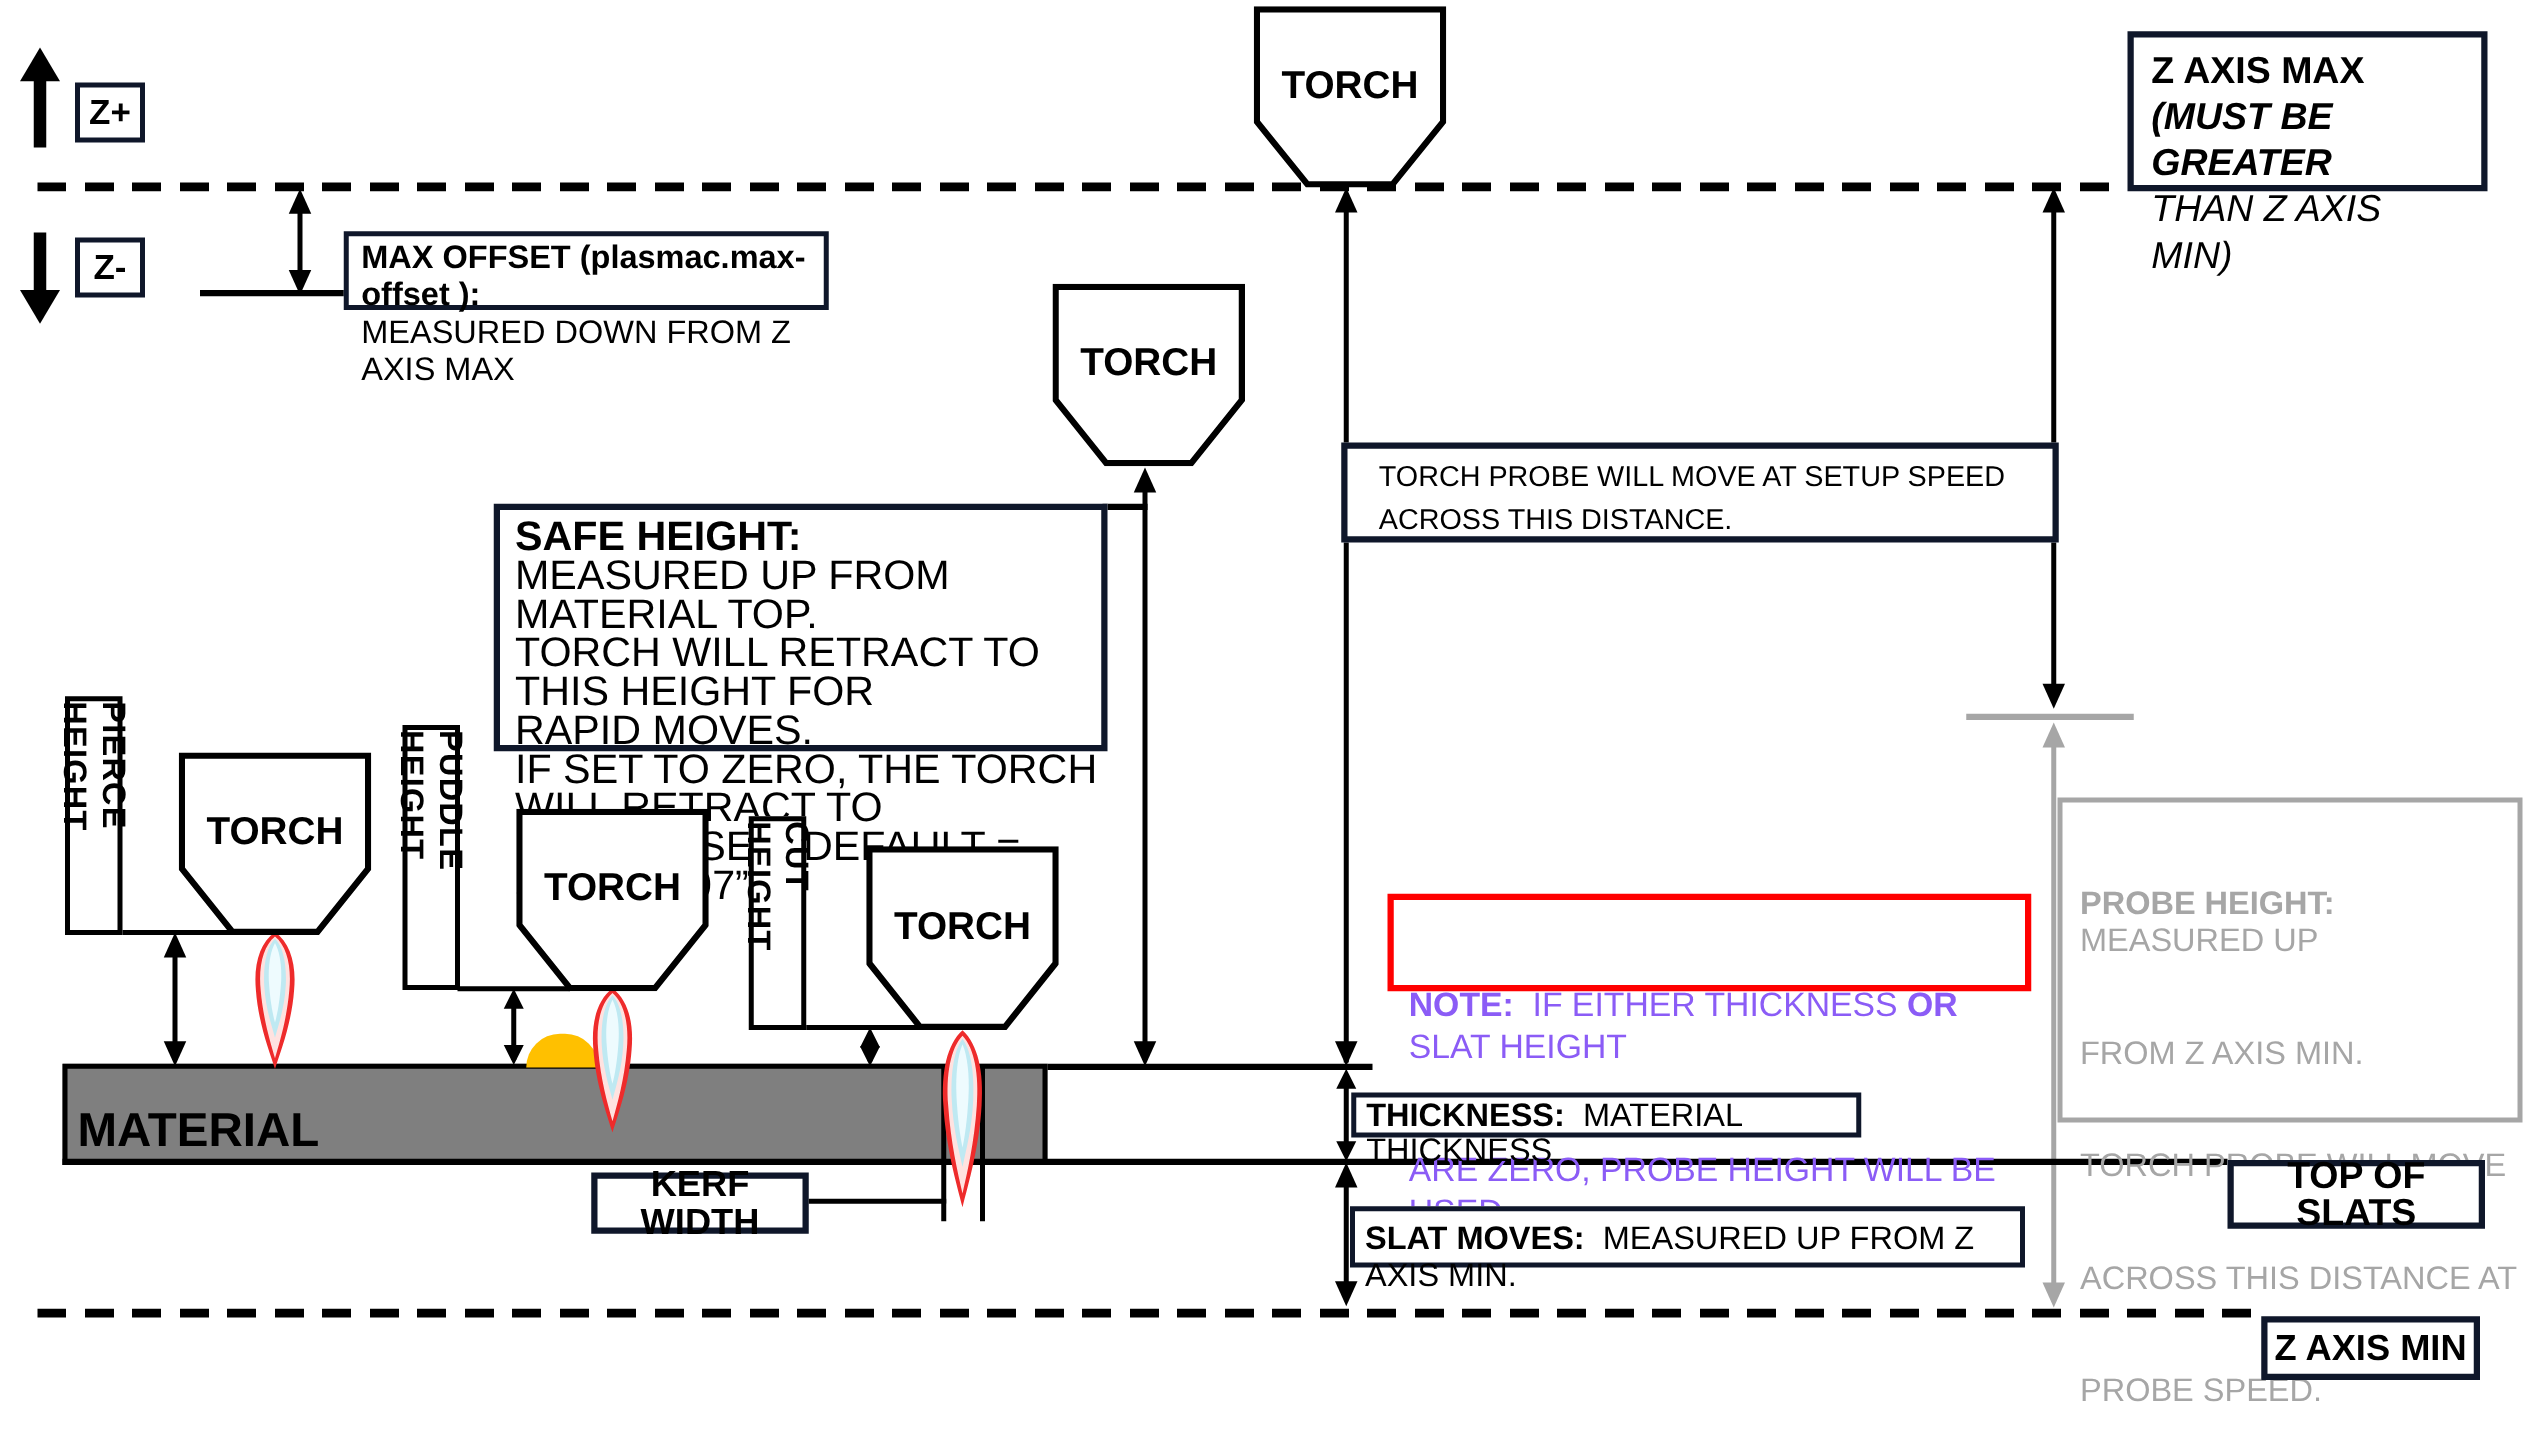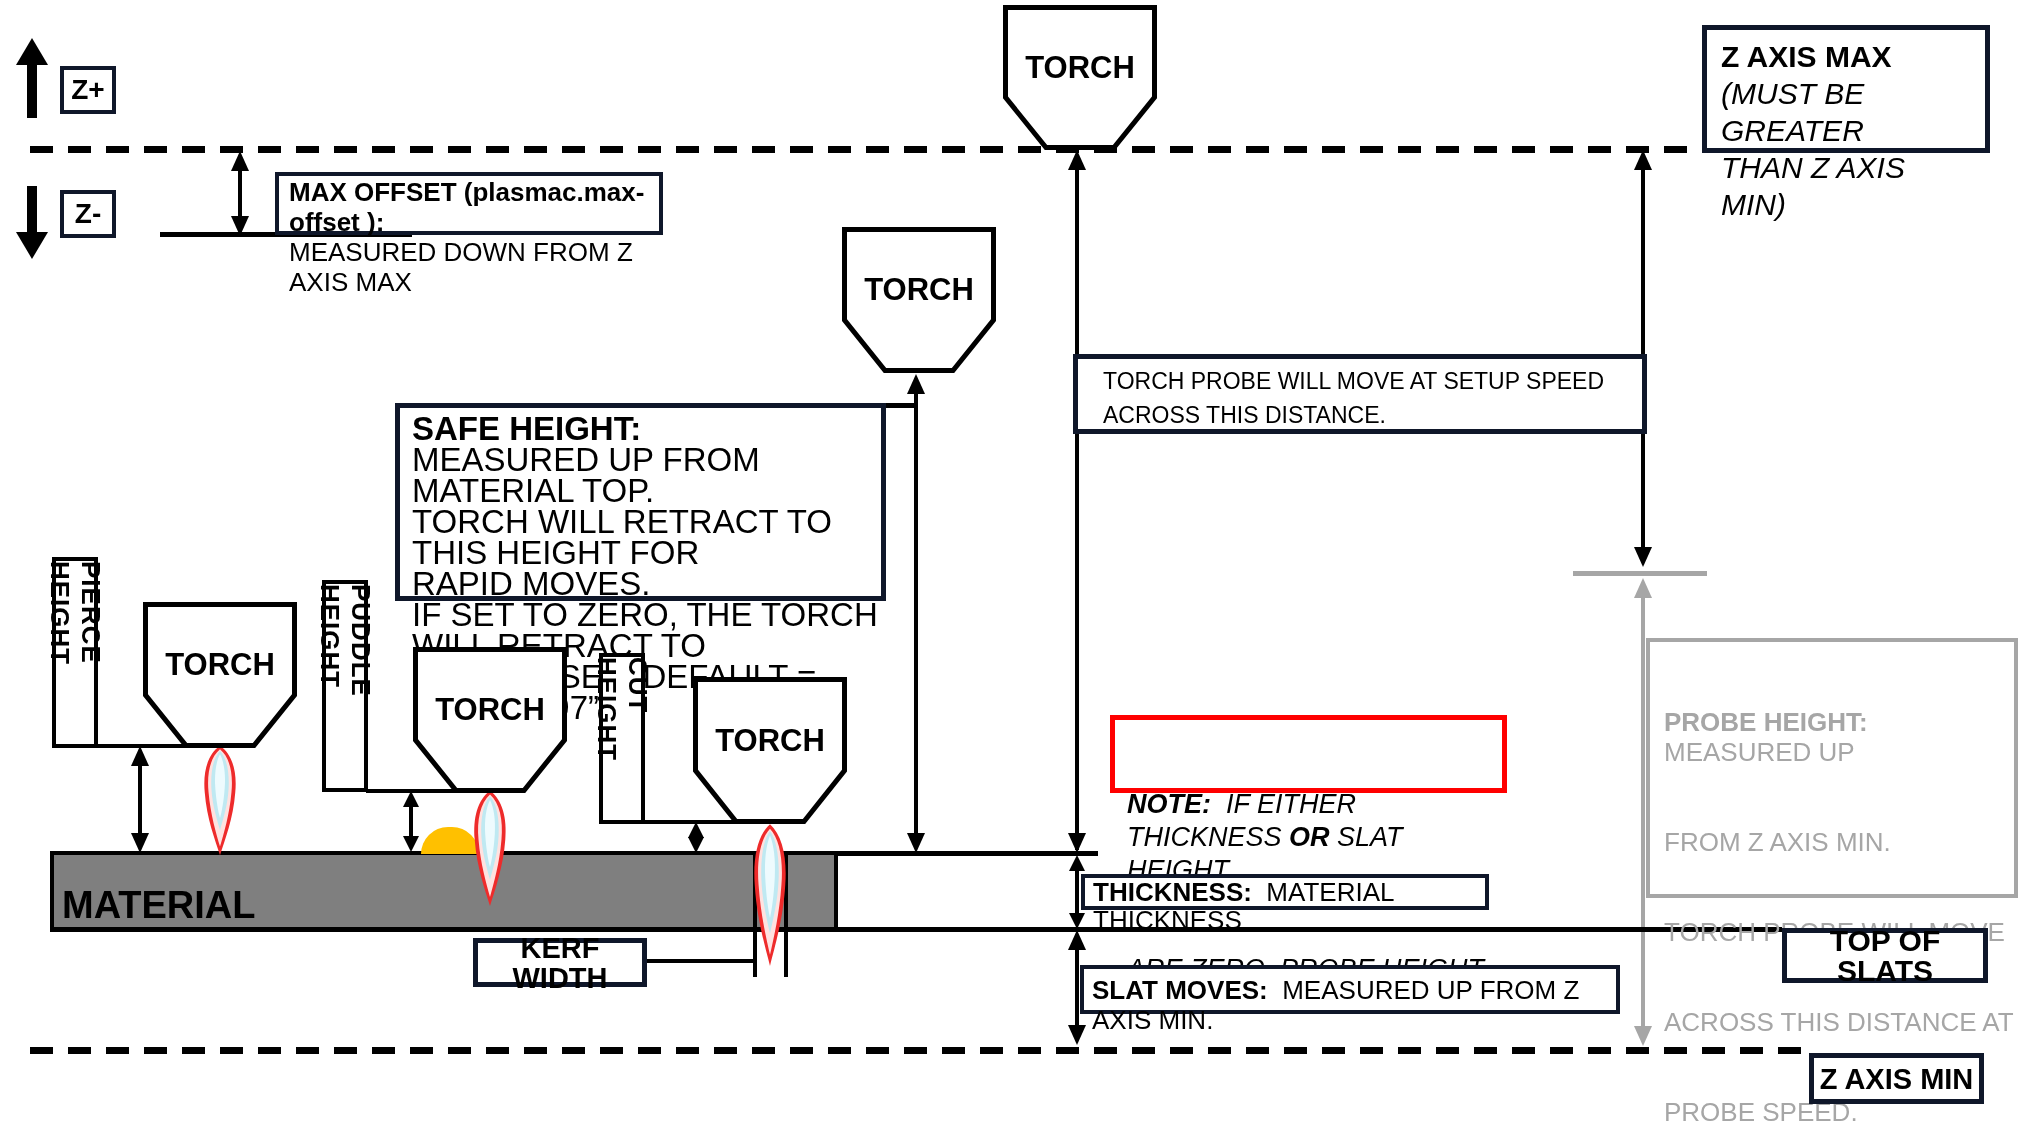--- a/index.html
+++ b/index.html
@@ -62,28 +62,28 @@
   <div class="zdown" style="left:16px;top:232px;"></div>
   <div class="box ctr" style="left:60px;top:190px;width:56px;height:48px;font-weight:bold;font-size:28px;">
       <span>Z-</span>
     </div>
 
   <div class="hline" style="left:160px;top:232px;width:252px;height:5px;"></div>
   <div class="vline" style="left:238px;top:158px;height:72px;"></div>
   <div class="ah up" style="left:231px;top:151px;"></div>
   <div class="ah down" style="left:231px;top:216px;"></div>
 
-  <div class="box" style="left:275px;top:172px;width:388px;height:63px;padding:1px 10px;">
+  <div class="box" style="left:275px;top:185px;width:388px;height:63px;padding:1px 10px;">
     <div><b>MAX OFFSET (plasmac.max-offset ):</b></div>
     <div>MEASURED DOWN FROM Z AXIS MAX</div>
   </div>
 
   <div class="box thick" style="left:1702px;top:25px;width:288px;height:128px;padding:8px 14px;font-size:30px;line-height:37px;">
     <div><b>Z AXIS MAX</b></div>
-    <div style="font-style:italic;">(MUST BE GREATER</div>
+    <div style="font-style:italic;font-weight:bold;">(MUST BE GREATER</div>
     <div style="font-style:italic;">THAN Z AXIS MIN)</div>
   </div>
 
   <div class="vline" style="left:1075px;top:158px;height:692px;"></div>
   <div class="ah up" style="left:1068px;top:150px;"></div>
   <div class="ah down" style="left:1068px;top:833px;"></div>
 
   <div class="vline" style="left:1075px;top:860px;height:64px;"></div>
   <div class="ah up sm" style="left:1069px;top:855px;"></div>
   <div class="ah down sm" style="left:1069px;top:913px;"></div>
@@ -217,21 +217,21 @@
   <div class="box thick ctr" style="left:473px;top:938px;width:174px;height:49px;font-weight:bold;font-size:29px;">
     <span>KERF WIDTH</span>
     </div>
   <div class="hline" style="left:647px;top:959px;width:108px;"></div>
   <div class="hline" style="left:757px;top:959px;width:27px;"></div>
   <div class="ah left" style="left:755px;top:953px;"></div>
   <div class="ah right" style="left:772px;top:953px;"></div>
 
   <div class="box pre" style="left:1081px;top:874px;width:408px;height:36px;padding:0 8px;line-height:28px;z-index:6;"><b>THICKNESS:</b><span>  MATERIAL THICKNESS</span></div>
 
-  <div class="box thick pre" style="left:1110px;top:715px;width:397px;height:78px;padding:2px 12px;border-color:#ff0000;color:#000000;font-size:27px;line-height:33px;font-style:italic;">
+  <div class="box thick pre" style="left:1110px;top:715px;width:515px;height:78px;padding:2px 12px;border-color:#ff0000;color:#8b5cf6;font-size:27px;line-height:33px;">
     <div class="pre"><b>NOTE:</b><span>  IF EITHER THICKNESS </span><b>OR</b><span> SLAT HEIGHT</span></div>
     <div>ARE ZERO, PROBE HEIGHT WILL BE USED.</div>
   </div>
 
   <div class="box pre" style="left:1080px;top:965px;width:540px;height:49px;padding:6px 8px;line-height:30px;z-index:6;"><b>SLAT MOVES:</b><span>  MEASURED UP FROM Z AXIS MIN.</span></div>
 
   <div class="box pre" style="left:1646px;top:638px;width:372px;height:260px;padding:5px 0 0 14px;border-color:#a6a6a6;color:#a6a6a6;font-size:26px;line-height:30px;">
     <div class="pre"><b>PROBE HEIGHT:</b><span> MEASURED UP</span></div>
     <div>FROM Z AXIS MIN.</div>
     <div>TORCH PROBE WILL MOVE</div>

